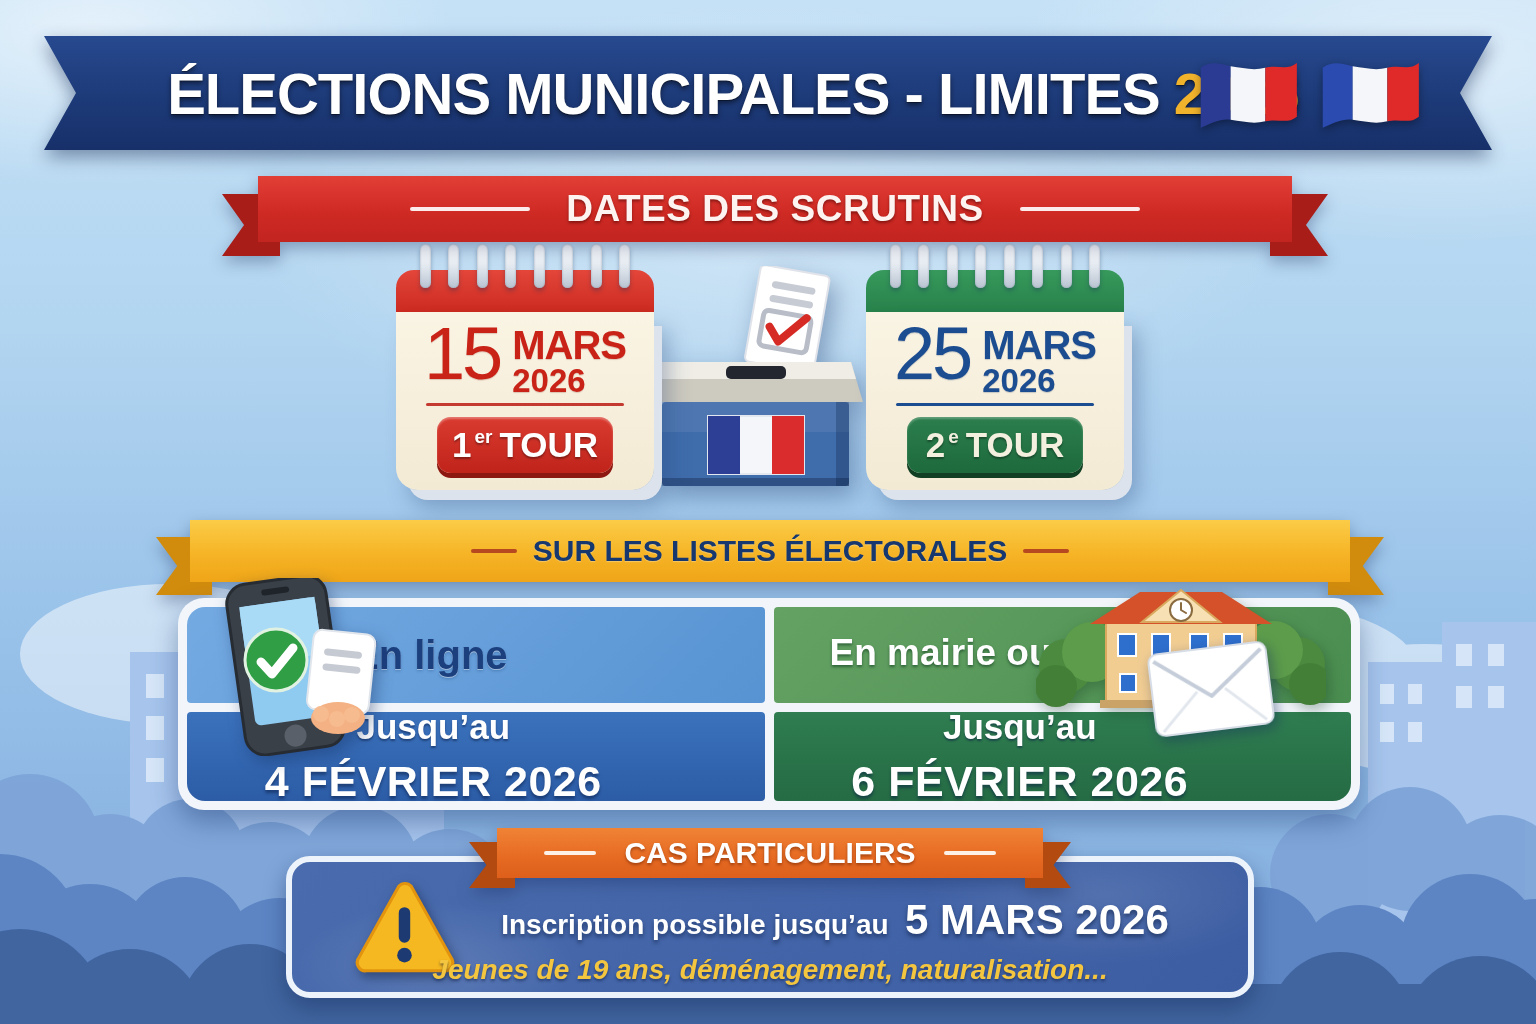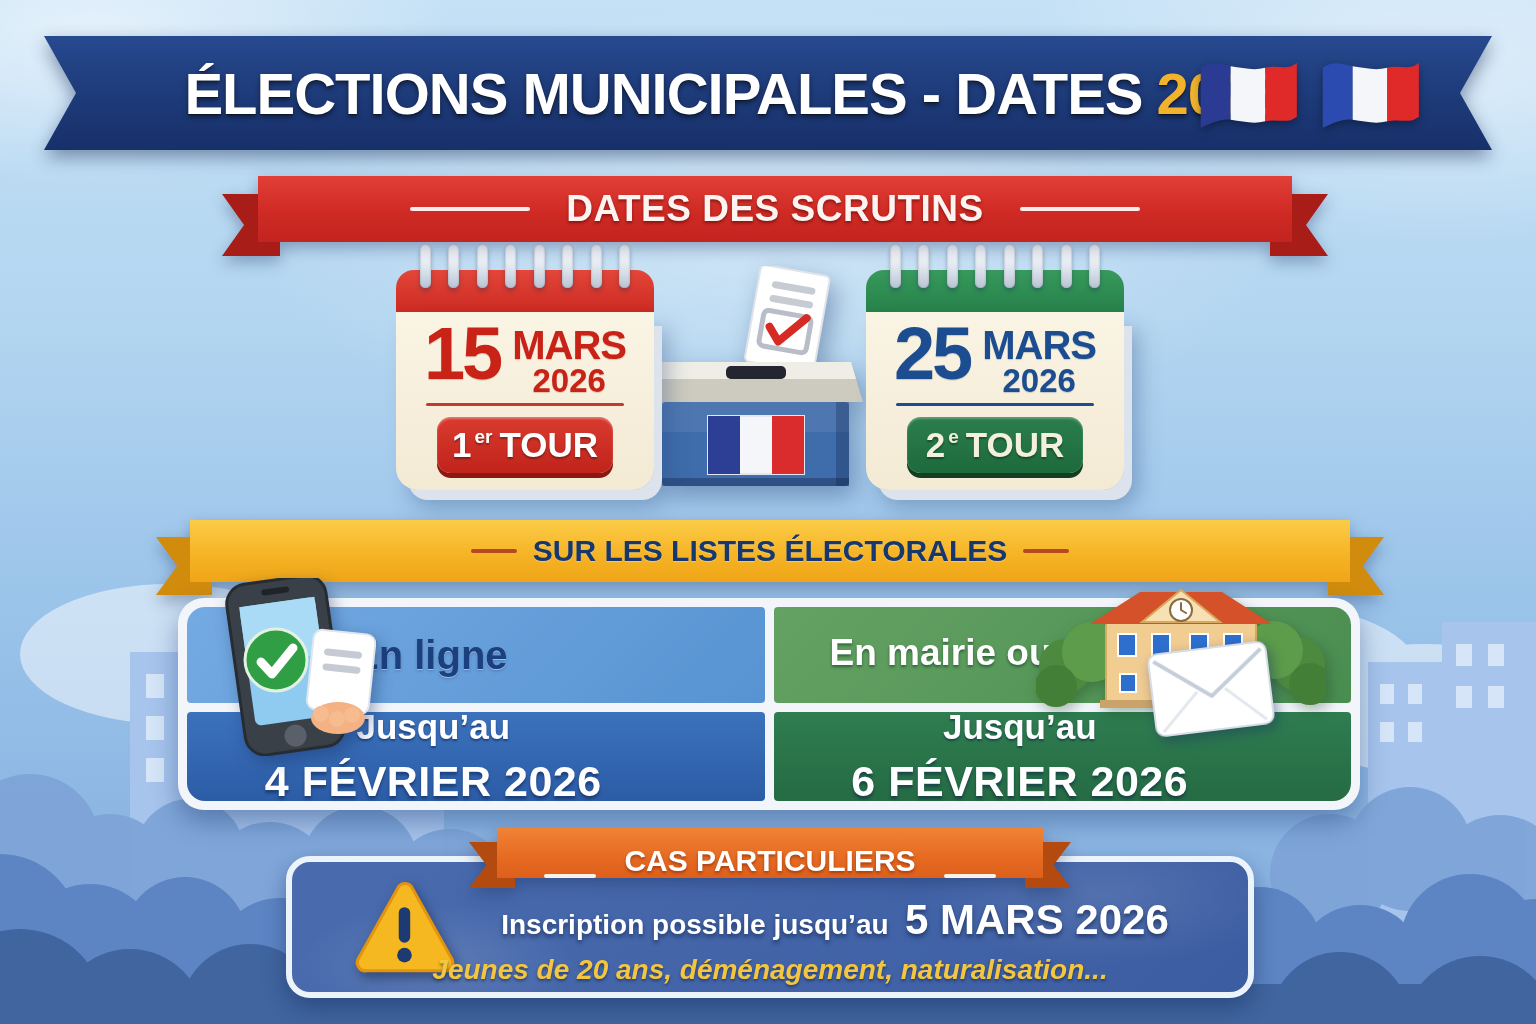--- a/index.html
+++ b/index.html
@@ -49,42 +49,42 @@
 
   .ribbon-yellow-wrap { left:190px; top:520px; width:1160px; height:62px; }
   .ribbon-yellow-wrap .ribbon-band { background:linear-gradient(180deg,#fbcc47 0%,#f6b426 55%,#efa517 100%); gap:16px; }
   .ribbon-yellow-wrap .tail { width:56px; height:58px; top:17px; background:#d18c0e; }
   .ribbon-yellow-wrap .tail.tl { left:-34px; } .ribbon-yellow-wrap .tail.tr { right:-34px; }
   .ytext-main { color:#17386f; font-size:35px; font-weight:800; text-shadow:0 1px 1px rgba(255,255,255,.3); white-space:nowrap; }
   .ytext-rest { color:#17386f; font-size:30px; font-weight:800; text-shadow:0 1px 1px rgba(255,255,255,.3); white-space:nowrap; }
   .rule-r { width:46px; height:4px; background:#b6491f; border-radius:2px; }
 
   .ribbon-orange-wrap { left:497px; top:828px; width:546px; height:50px; z-index:7; }
-  .ribbon-orange-wrap .ribbon-band { background:linear-gradient(180deg,#f08335 0%,#e66a22 60%,#dd5f1b 100%); gap:28px;align-items:flex-end; }
+  .ribbon-orange-wrap .ribbon-band { background:linear-gradient(180deg,#f08335 0%,#e66a22 60%,#dd5f1b 100%); gap:28px; }
   .ribbon-orange-wrap .tail { width:46px; height:46px; top:14px; background:#b34a10; }
   .ribbon-orange-wrap .tail.tl { left:-28px; } .ribbon-orange-wrap .tail.tr { right:-28px; }
   .ribbon-orange-wrap .rtext { color:#fff; font-size:30px; font-weight:800; text-shadow:0 2px 3px rgba(120,40,5,.6); }
   .rule-s { width:52px; height:4px; background:#fdf0e6; border-radius:2px; }
 
   
   .calendar { position:absolute; top:270px; width:258px; z-index:3; }
   .cal-left { left:396px; } .cal-right { left:866px; }
   .cal-rings { position:absolute; left:0; right:0; top:-26px; display:flex; justify-content:space-between; padding:0 24px; z-index:3; }
   .ring { width:11px; height:44px; border-radius:6px;
     background:linear-gradient(180deg,#ffffff 0%,#e8edf3 45%,#b9c4d2 100%);
     box-shadow:0 3px 4px rgba(30,50,90,.35), inset 0 0 2px #8e9cae; }
   .cal-header { height:42px; border-radius:18px 18px 0 0; }
   .cal-left .cal-header { background:linear-gradient(180deg,#e4463a 0%,#cb2a20 100%); }
   .cal-right .cal-header { background:linear-gradient(180deg,#379a5c 0%,#27814a 100%); }
   .cal-body { height:178px; background:linear-gradient(180deg,#faf4e4 0%,#f3ead4 100%);
     border-radius:0 0 22px 22px;
     box-shadow:10px 12px 0 -2px #dde3ec, 14px 18px 22px rgba(40,70,120,.35); }
   .cal-date { display:flex; justify-content:center; align-items:flex-start; padding-top:12px; }
-  .day { font-size:74px; font-weight:700; line-height:.82; letter-spacing:-3px; }
-  .my { margin-left:12px; display:flex; flex-direction:column; padding-top:2px;text-align:center; }
+  .day { font-size:74px; font-weight:400; line-height:.82; letter-spacing:-3px; }
+  .my { margin-left:12px; display:flex; flex-direction:column; padding-top:2px; }
   .month { font-size:40px; font-weight:800; line-height:.95; letter-spacing:-1px; }
   .yr { font-size:33px; font-weight:800; line-height:1; }
   .cal-left .day,.cal-left .month,.cal-left .yr { color:#c92318; text-shadow:0 1px 1px rgba(120,20,10,.2); }
   .cal-right .day,.cal-right .month,.cal-right .yr { color:#1d4d91; text-shadow:0 1px 1px rgba(10,40,90,.2); }
   .cal-div { height:3px; margin:6px 30px 0; border-radius:2px; }
   .cal-left .cal-div { background:#c43a30; } .cal-right .cal-div { background:#1d4d91; }
   .tour-btn { margin:11px auto 0; width:176px; height:56px; border-radius:14px;
     display:flex; align-items:center; justify-content:center; gap:7px;
     color:#fff; font-weight:800; font-size:35px; text-shadow:0 2px 2px rgba(0,0,0,.35); }
   .cal-left .tour-btn { background:linear-gradient(180deg,#da3b30 0%,#c0231a 100%);
@@ -227,21 +227,21 @@
         <circle cx="1060" cy="478" r="68"></circle>
       <circle cx="1200" cy="490" r="72"></circle>
         <circle cx="1340" cy="478" r="70"></circle>
         <circle cx="1480" cy="488" r="76"></circle>
       <rect x="0" y="440" width="1536" height="40"></rect>
     </g>
   </svg>
 
   <div class="banner-wrap">
     <header class="banner">
-      <div class="banner-title"><span>ÉLECTIONS MUNICIPALES - DATES</span><span class="year">2026</span></div>
+      <div class="banner-title"><span>ÉLECTIONS MUNICIPALES - LIMITES</span><span class="year">2026</span></div>
       <div class="flags">
         <svg width="104" height="82" viewBox="0 0 66 48">
           <path d="M3,8 C10,3 16,6 22,7 L22,41 C16,40 10,43 3,46 Z" fill="#2b3b94"></path>
           <path d="M22,7 C30,8 36,10 44,8 L44,42 C36,44 30,42 22,41 Z" fill="#f4f6f9"></path>
           <path d="M44,8 C52,6 58,10 64,5 L64,39 C58,44 52,40 44,42 Z" fill="#e02a2a"></path>
         </svg>
         <svg width="104" height="82" viewBox="0 0 66 48">
           <path d="M3,8 C10,3 16,6 22,7 L22,41 C16,40 10,43 3,46 Z" fill="#2b4bb0"></path>
           <path d="M22,7 C30,8 36,10 44,8 L44,42 C36,44 30,42 22,41 Z" fill="#f4f6f9"></path>
           <path d="M44,8 C52,6 58,10 64,5 L64,39 C58,44 52,40 44,42 Z" fill="#e02a2a"></path>
@@ -437,16 +437,16 @@
   <div class="special">
     <svg class="warning-icon" width="106" height="98" viewBox="0 0 100 94">
       <path d="M44,8 a8,8 0 0 1 12,0 L94,76 a8,8 0 0 1 -7,13 L13,89 a8,8 0 0 1 -7,-13 Z" fill="#f6b820" stroke="#e2940e" stroke-width="3"></path>
       <rect x="44" y="28" width="11" height="34" rx="5.5" fill="#1d3a73"></rect>
       <circle cx="49.5" cy="74" r="7" fill="#1d3a73"></circle>
     </svg>
     <div class="sp-line1">
       <span class="t1">Inscription possible jusqu’au</span>
       <span class="t2">5 MARS 2026</span>
     </div>
-    <div class="sp-line2">Jeunes de 20 ans, déménagement, naturalisation...</div>
+    <div class="sp-line2">Jeunes de 19 ans, déménagement, naturalisation...</div>
   </div>
 
 </div>
 
 </body></html>

